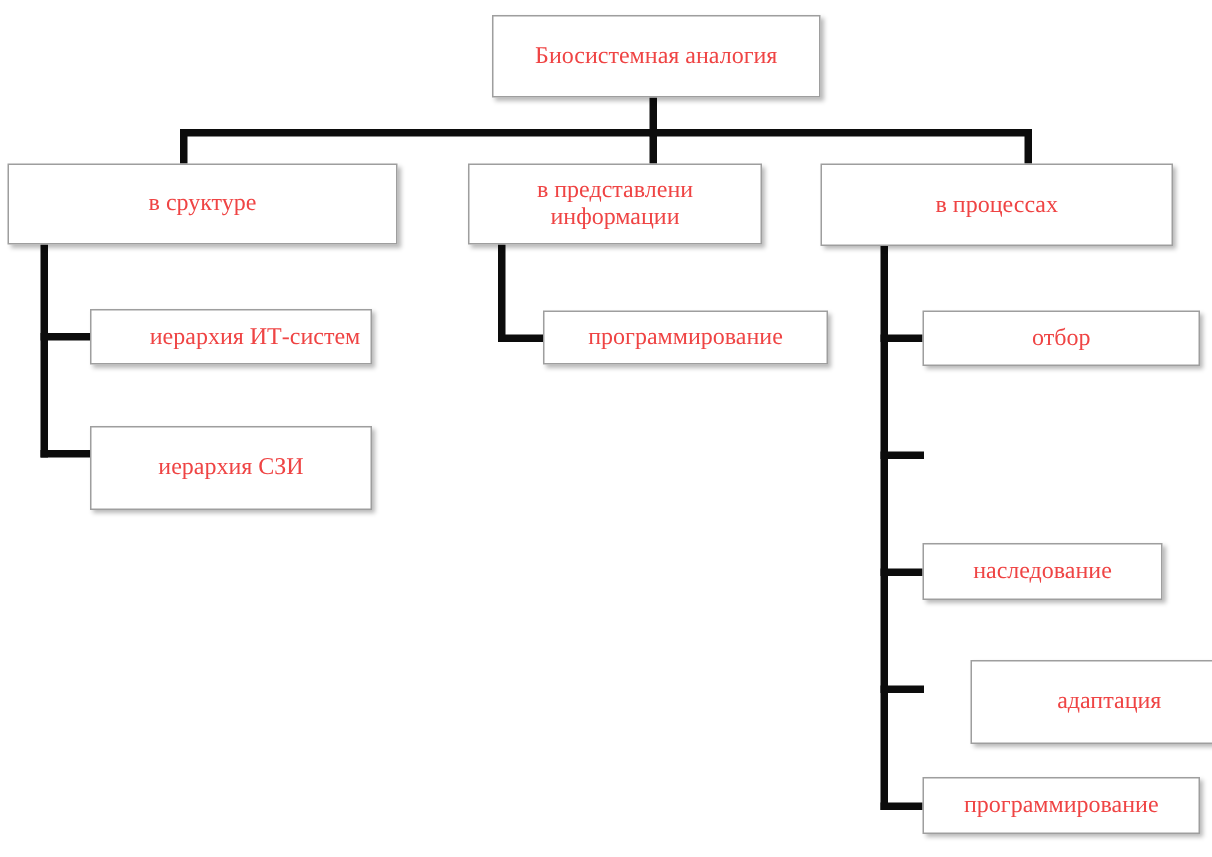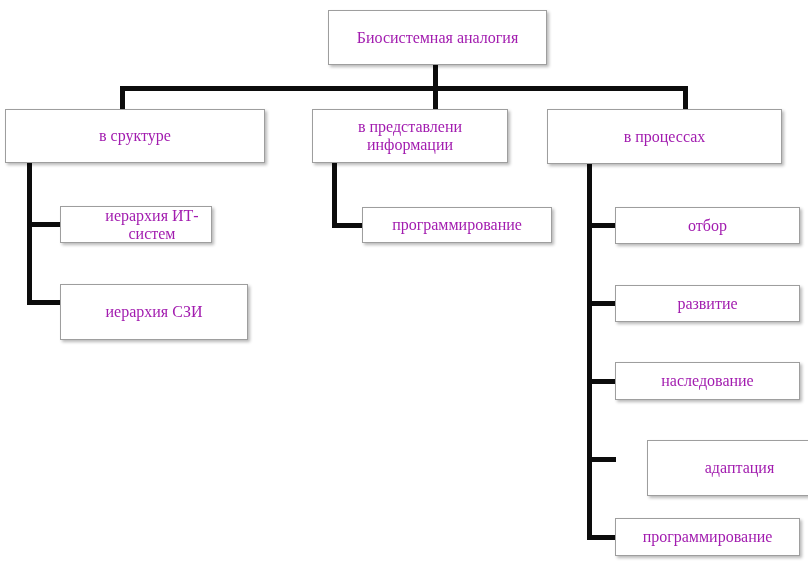--- a/index.html
+++ b/index.html
@@ -20,21 +20,21 @@
     box-sizing: border-box;
     background: #ffffff;
     border: 1px solid #9e9e9e;
     box-shadow: 2px 2px 3px rgba(0,0,0,0.28);
     display: flex;
     align-items: center;
     justify-content: center;
     text-align: center;
     font-size: 16px;
     line-height: 1.1;
-    color: #a21caf;
+    color: #ef4444;
     padding: 2px 4px;
   }
   .conn {
     position: absolute;
     background: #0c0c0c;
   }
 </style>
 </head>
 <body>
 
@@ -61,29 +61,28 @@
   <div class="conn" style="left:587px; top:535px; width:29px;  height:5px;"></div>
 
   <div class="node" style="left:328px; top:10px; width:219px; height:55px;">Биосистемная аналогия</div>
 
   <div class="node" style="left:5px; top:109px; width:260px; height:54px;">в сруктуре</div>
 
   <div class="node" style="left:312px; top:109px; width:196px; height:54px;">в представлени информации</div>
 
   <div class="node" style="left:547px; top:109px; width:235px; height:55px;">в процессах</div>
 
-  <div class="node" style="left:60px; top:206px; width:152px; height:37px;padding-left:36px;">иерархия ИТ-систем</div>
+  <div class="node" style="left:60px; top:206px; width:188px; height:37px;padding-left:36px;">иерархия ИТ-систем</div>
 
   <div class="node" style="left:60px; top:284px; width:188px; height:56px;">иерархия СЗИ</div>
 
   <div class="node" style="left:362px; top:207px; width:190px; height:36px;">программирование</div>
 
   <div class="node" style="left:615px; top:207px; width:185px; height:37px;">отбор</div>
 
-  <div class="node" style="left:615px; top:285px; width:185px; height:37px;">развитие</div>
 
-  <div class="node" style="left:615px; top:362px; width:185px; height:38px;">наследование</div>
+  <div class="node" style="left:615px; top:362px; width:160px; height:38px;">наследование</div>
 
   <div class="node" style="left:647px; top:440px; width:185px; height:56px;">адаптация</div>
 
   <div class="node" style="left:615px; top:518px; width:185px; height:38px;">программирование</div>
 
 </div>
 
 </body></html>

